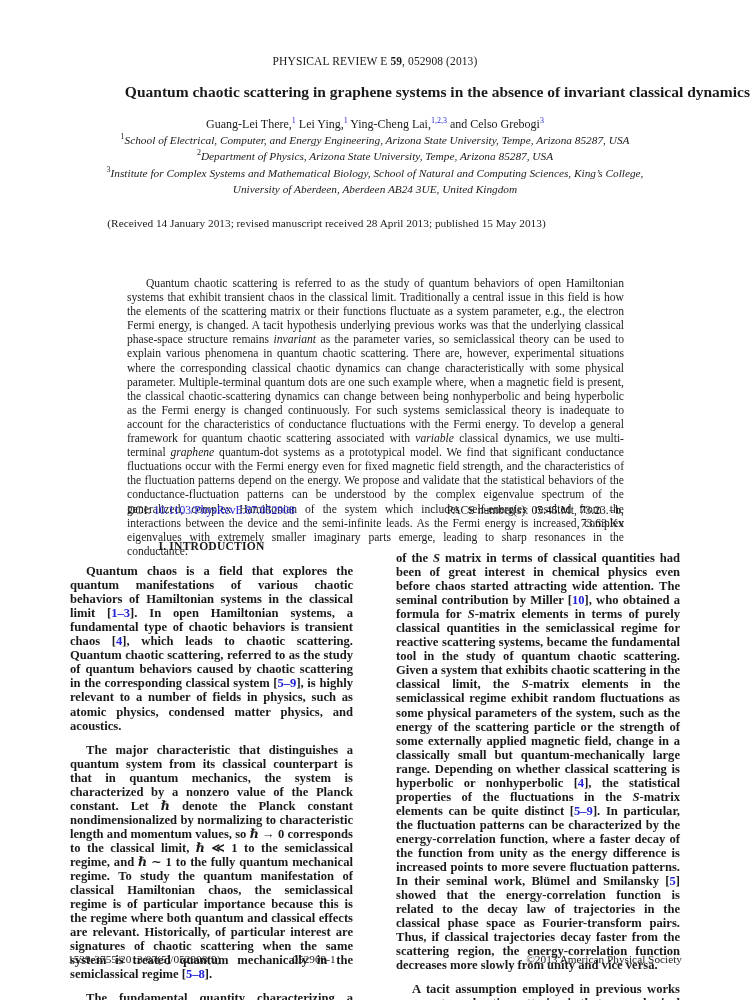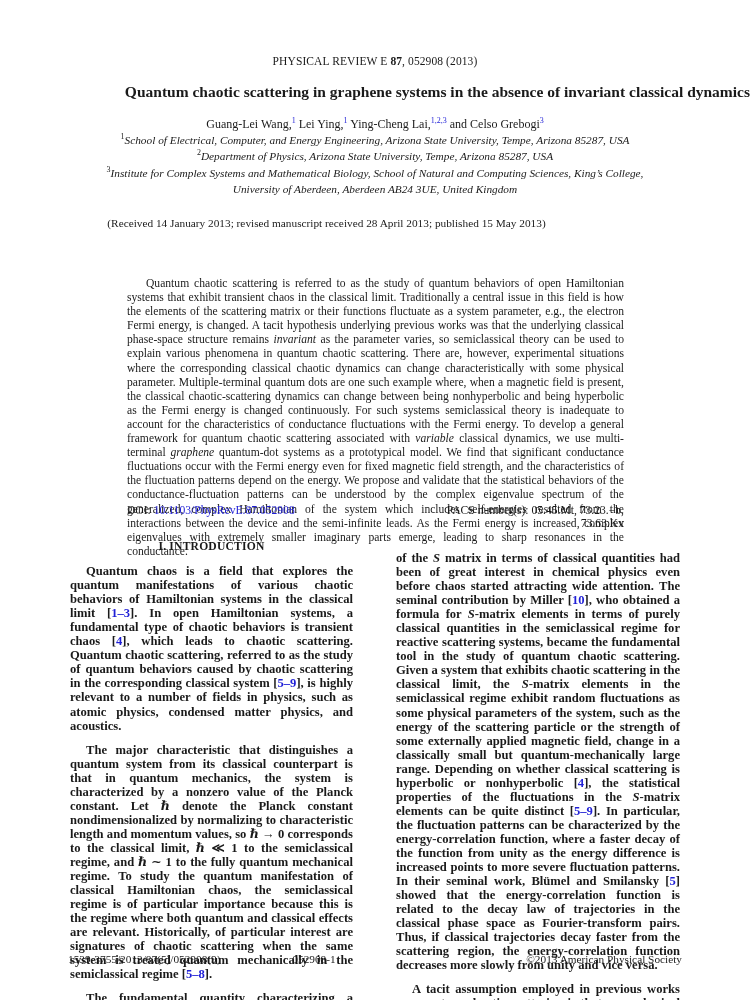--- a/index.html
+++ b/index.html
@@ -21,26 +21,26 @@
   .col p.noindent { text-indent:0; }
   .left { left:60px; top:540px; width:303px; }
   .right { left:386px; top:541px; width:304px; }
   .section { text-align:center; font-weight:bold; font-size:11.6px; margin:0 0 8px 0; letter-spacing:0.2px; }
   .footer { position:absolute; top:953px; font-size:11.3px; }
   .f-left { left:60px;margin-left:8px; } .f-center { left:0; width:628px; text-align:center; } .f-right { right:68px; }
 </style>
 </head>
 <body>
 
-<div class="journal"><span>PHYSICAL REVIEW E </span><b>87</b><span>, 052908 (2013)</span></div>
+<div class="journal"><span>PHYSICAL REVIEW E </span><b>59</b><span>, 052908 (2013)</span></div>
 
 <div class="title">Quantum chaotic scattering in graphene systems in the absence of invariant classical dynamics</div>
 
 <div class="authors">
-  <span>Guang-Lei Wang,</span><sup class="link">1</sup>
+  <span>Guang-Lei There,</span><sup class="link">1</sup>
   <span>Lei Ying,</span><sup class="link">1</sup>
   <span>Ying-Cheng Lai,</span><sup class="link">1,2,3</sup>
   <span>and Celso Grebogi</span><sup class="link">3</sup>
 </div>
 
 <div class="aff" style="top:134px"><sup>1</sup><span>School of Electrical, Computer, and Energy Engineering, Arizona State University, Tempe, Arizona 85287, USA</span></div>
 <div class="aff" style="top:150px"><sup>2</sup><span>Department of Physics, Arizona State University, Tempe, Arizona 85287, USA</span></div>
 <div class="aff" style="top:167px"><sup>3</sup><span>Institute for Complex Systems and Mathematical Biology, School of Natural and Computing Sciences, King’s College,</span></div>
 <div class="aff" style="top:183px"><span>University of Aberdeen, Aberdeen AB24 3UE, United Kingdom</span></div>
 

